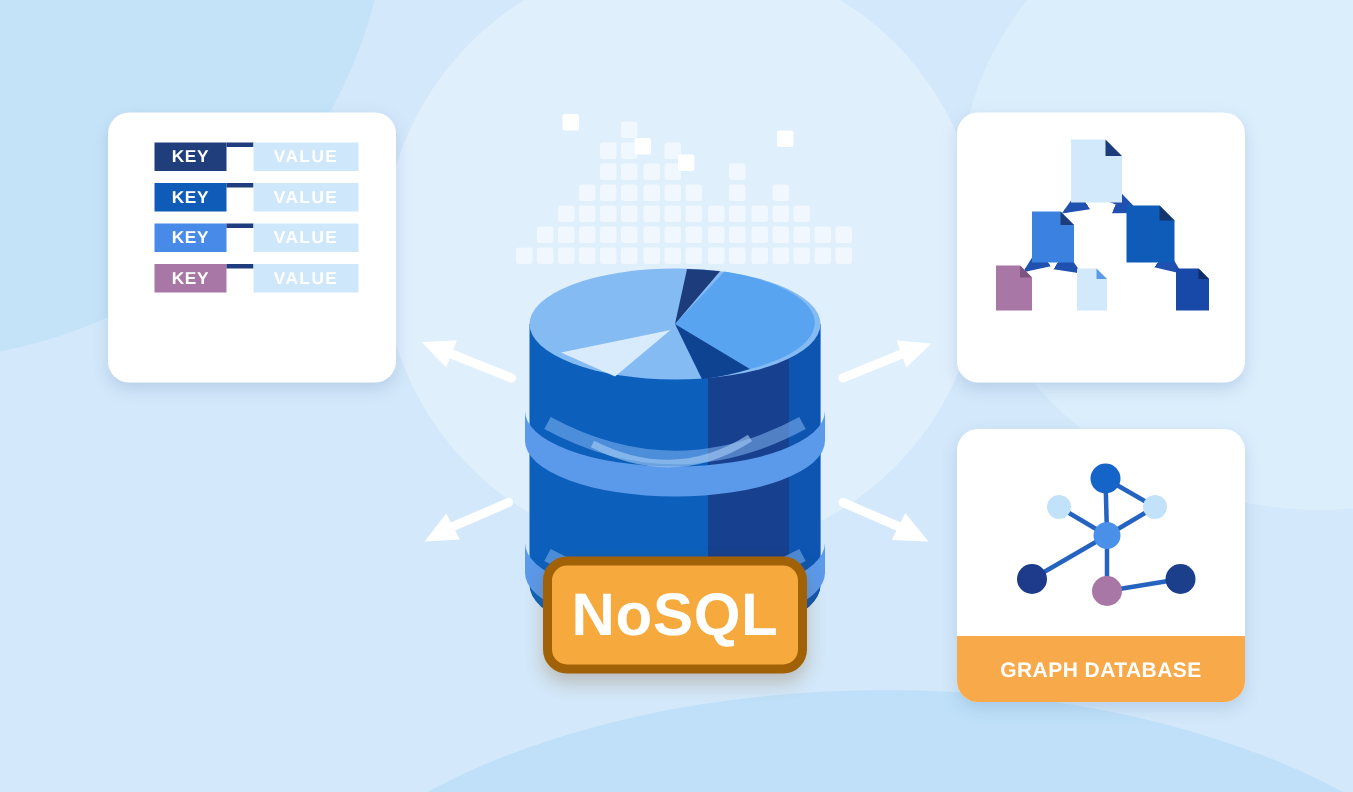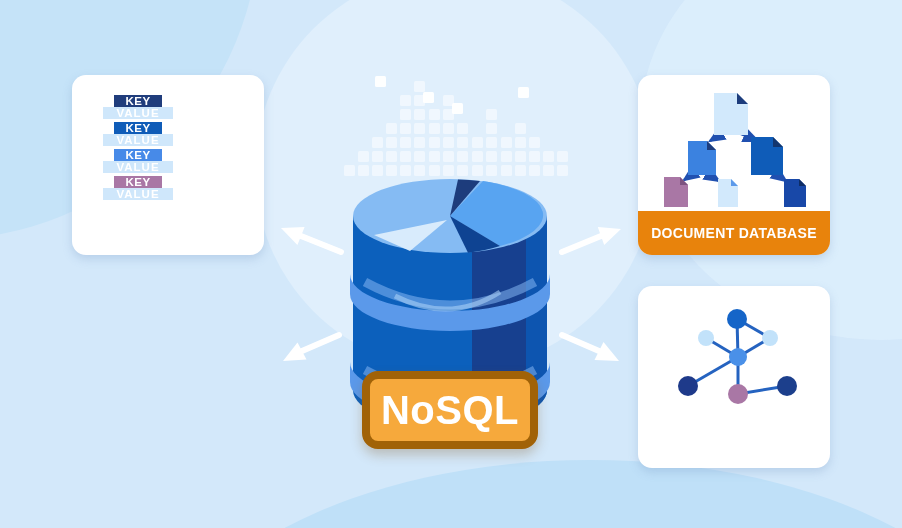--- a/index.html
+++ b/index.html
@@ -22,34 +22,34 @@
   .card-kv{left:72px;top:75px;}
   .card-doc{left:638px;top:75px;}
   .card-col{left:72px;top:286px;}
   .card-graph{left:638px;top:286px;height:182px;}
   .bar{position:absolute;left:0;right:0;bottom:0;height:44px;border-radius:0 0 14px 14px;
        display:flex;align-items:center;justify-content:center;text-align:center;
        color:#fff;font-weight:bold;font-size:14px;letter-spacing:.3px;line-height:1.2;padding:0 10px;box-sizing:border-box;}
   .bar-tall{height:50px;}
 
   .kv-rows{position:absolute;left:31px;top:20px;}
-  .kv-row{display:flex;align-items:center;height:19px;margin-bottom:8px;flex-direction:column;}
+  .kv-row{display:flex;height:19px;margin-bottom:8px;}
   .kv-key{width:48px;height:19px;display:flex;align-items:center;justify-content:center;
           color:#fff;font-size:11.5px;font-weight:bold;letter-spacing:.5px;}
   .kv-line{width:18px;height:3px;background:#1e3c7e;}
   .kv-val{width:70px;height:19px;display:flex;align-items:center;justify-content:center;
           color:#fff;font-size:11.5px;font-weight:bold;letter-spacing:1px;}
 
   .grid{position:absolute;left:31px;top:19px;display:grid;
         grid-template-columns:repeat(4,30px);grid-auto-rows:20px;gap:3px;}
 
   .card-svg{position:absolute;left:0;top:6px;}
 
   .badge{position:absolute;left:362px;top:371px;width:176px;height:78px;box-sizing:border-box;
-         background:#f6a93c;border:8px solid #a16207;border-radius:16px;z-index:4;
+         background:#f6a93c;border:6px solid #a16207;border-radius:16px;z-index:4;
          display:flex;align-items:center;justify-content:center;
          box-shadow:0 6px 12px rgba(130,90,40,.3);}
   .badge span{color:#fff;font-size:40px;font-weight:bold;letter-spacing:.5px;}
 </style>
 </head>
 <body>
 
 <div id="stage">
 
   <div class="blob blob-tl"></div>
@@ -219,21 +219,20 @@
         <path d="M113,56 h22 l10,10 v28 h-32 z" fill="#0f5cb8"></path>
           <path d="M135,56 l10,10 h-10 z" fill="#13366e"></path>
         <path d="M26,96 h16 l8,8 v22 h-24 z" fill="#a977a5"></path>
           <path d="M42,96 l8,8 h-8 z" fill="#7d5380"></path>
         <path d="M80,98 h13 l7,7 v21 h-20 z" fill="#d2e9fc"></path>
           <path d="M93,98 l7,7 h-7 z" fill="#5b99ea"></path>
         <path d="M146,98 h15 l7,7 v21 h-22 z" fill="#1848a8"></path>
           <path d="M161,98 l7,7 h-7 z" fill="#0e2d66"></path>
       </g>
     </svg>
-    <div class="bar" style="background: rgb(232, 131, 12);">DOCUMENT DATABASE</div>
   </div>
 
 
   <div class="card card-graph">
     <svg class="card-svg" width="192" height="134" viewBox="0 0 192 134">
       <g stroke="#2563c0" stroke-width="3">
         <line x1="99" y1="27" x2="100" y2="65"></line>
         <line x1="99" y1="27" x2="132" y2="46"></line>
         <line x1="132" y1="46" x2="100" y2="65"></line>
         <line x1="68" y1="46" x2="100" y2="65"></line>
@@ -242,19 +241,20 @@
         <line x1="100" y1="102" x2="149" y2="94"></line>
       </g>
       <circle cx="99" cy="27" r="10" fill="#1565c8"></circle>
       <circle cx="68" cy="46" r="8" fill="#c2e2fa"></circle>
       <circle cx="132" cy="46" r="8" fill="#c2e2fa"></circle>
       <circle cx="100" cy="65" r="9" fill="#4a90e8"></circle>
       <circle cx="50" cy="94" r="10" fill="#1e3a8a"></circle>
       <circle cx="100" cy="102" r="10" fill="#a977a5"></circle>
       <circle cx="149" cy="94" r="10" fill="#1c3f8c"></circle>
     </svg>
+    <div class="bar" style="background: rgb(248, 169, 74);">GRAPH DATABASE</div>
   </div>
 
   <div class="badge">
     <span>NoSQL</span>
   </div>
 
 </div>
 
 </body></html>

